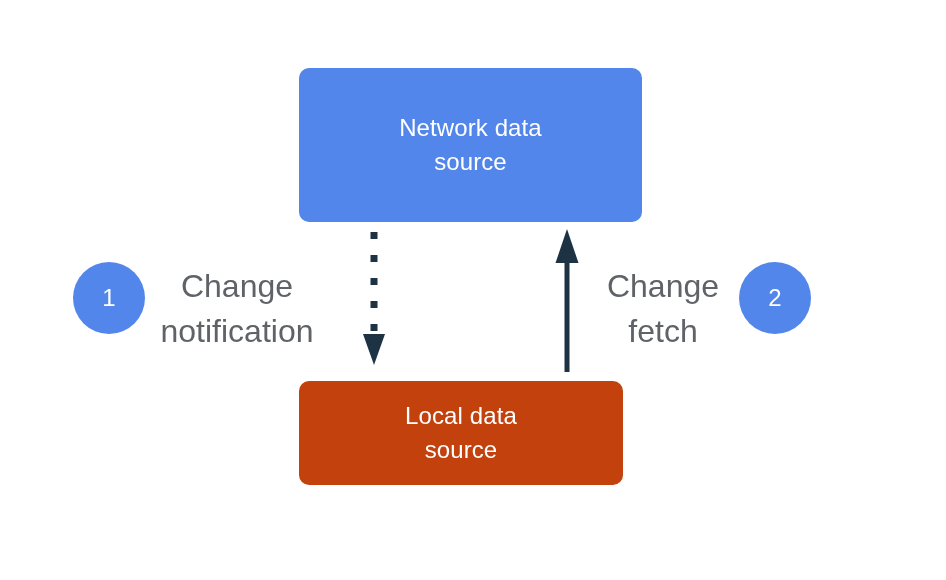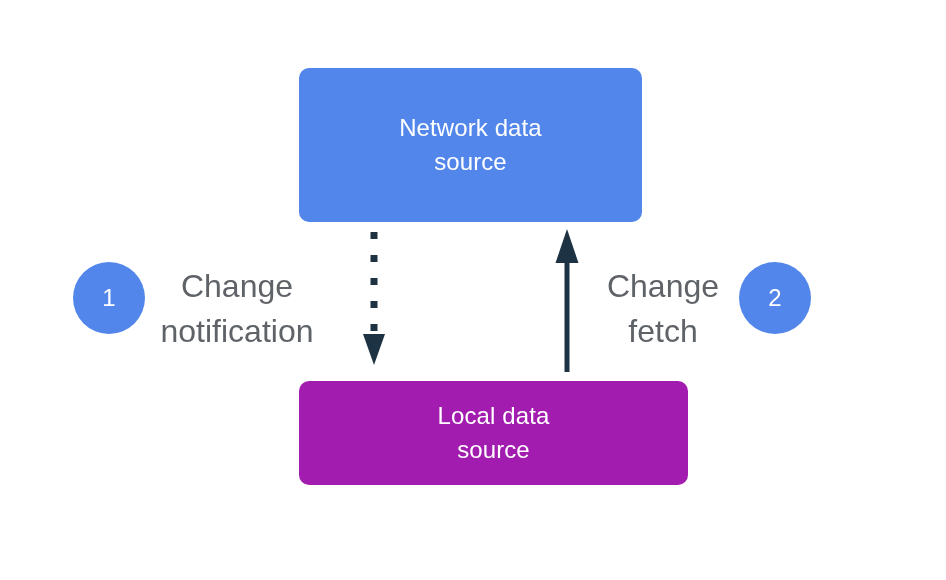--- a/index.html
+++ b/index.html
@@ -41,23 +41,23 @@
     left: 299px;
     top: 68px;
     width: 343px;
     height: 154px;
     background: #5286ea;
   }
 
   #local-box {
     left: 299px;
     top: 381px;
-    width: 389px;
+    width: 324px;
     height: 104px;
-    background: #a21caf;
+    background: #c2410c;
   }
 
   
   .step-circle {
     position: absolute;
     width: 72px;
     height: 72px;
     border-radius: 50%;
     background: #5286ea;
     color: #ffffff;

